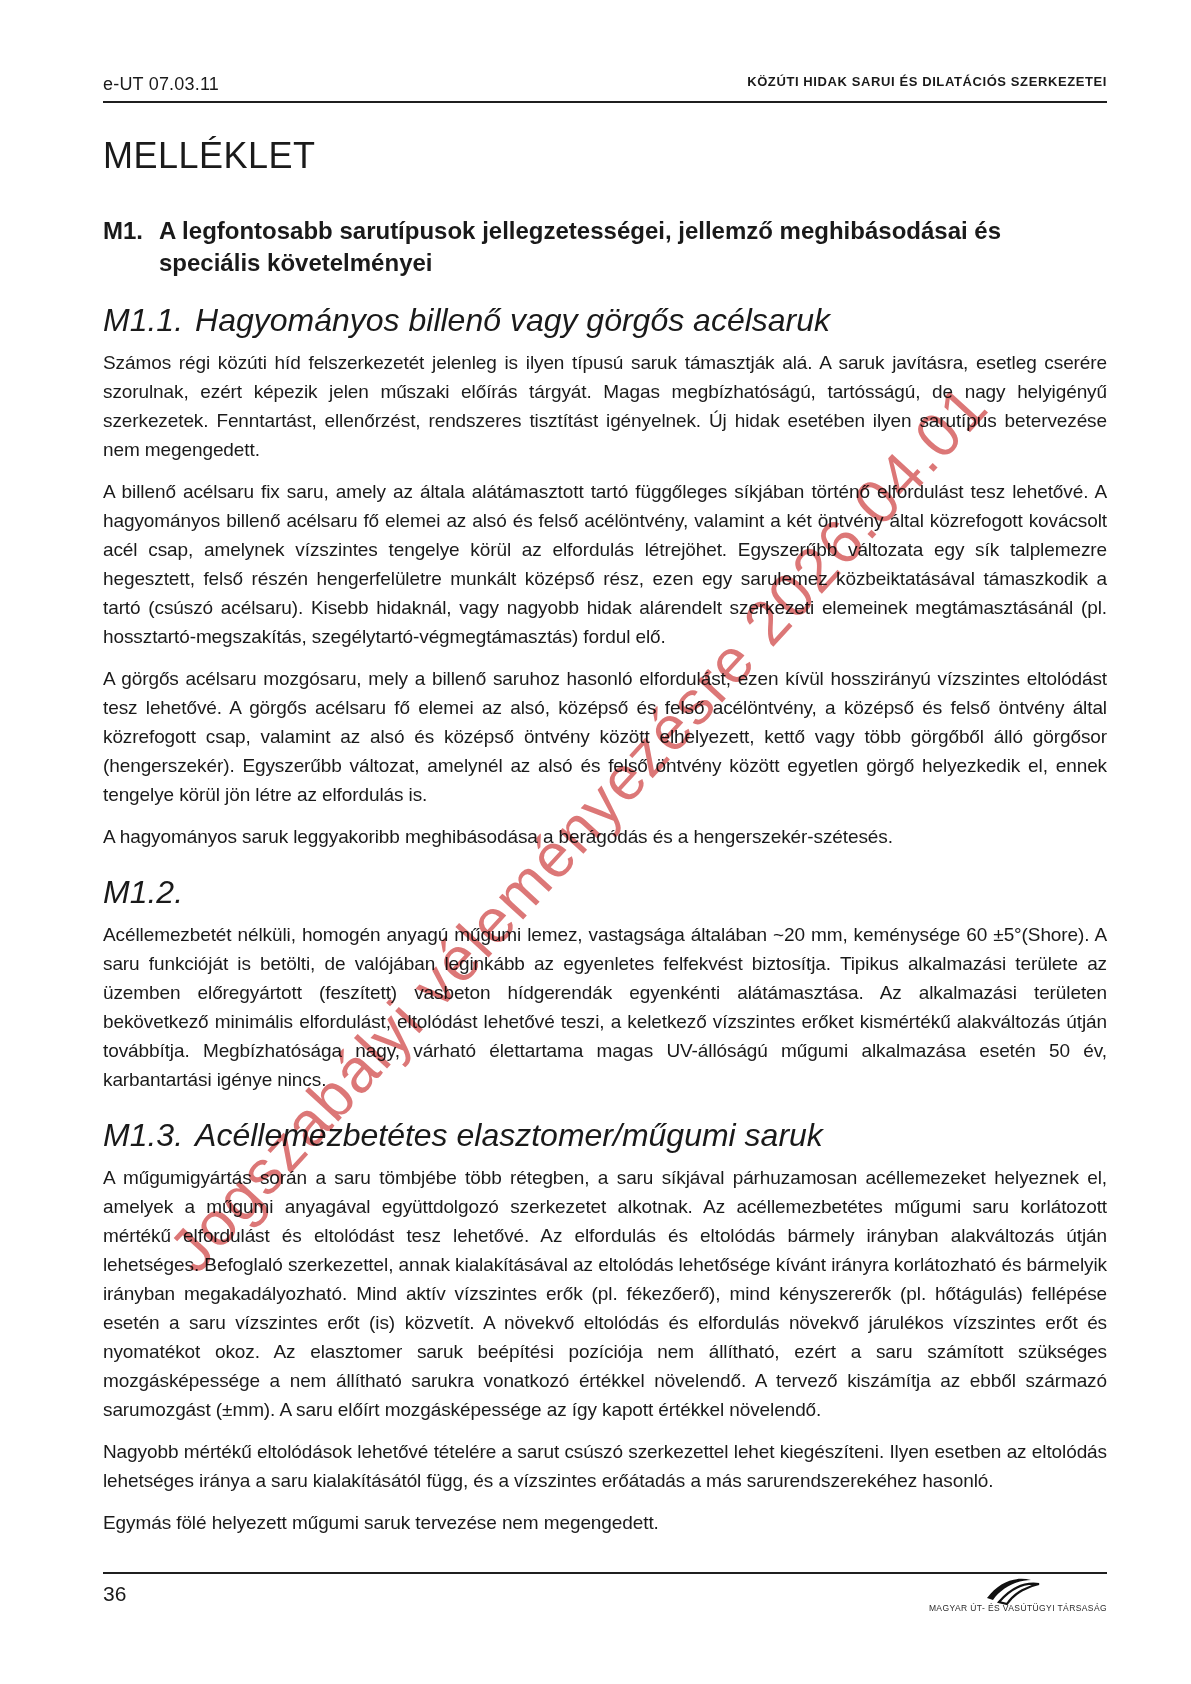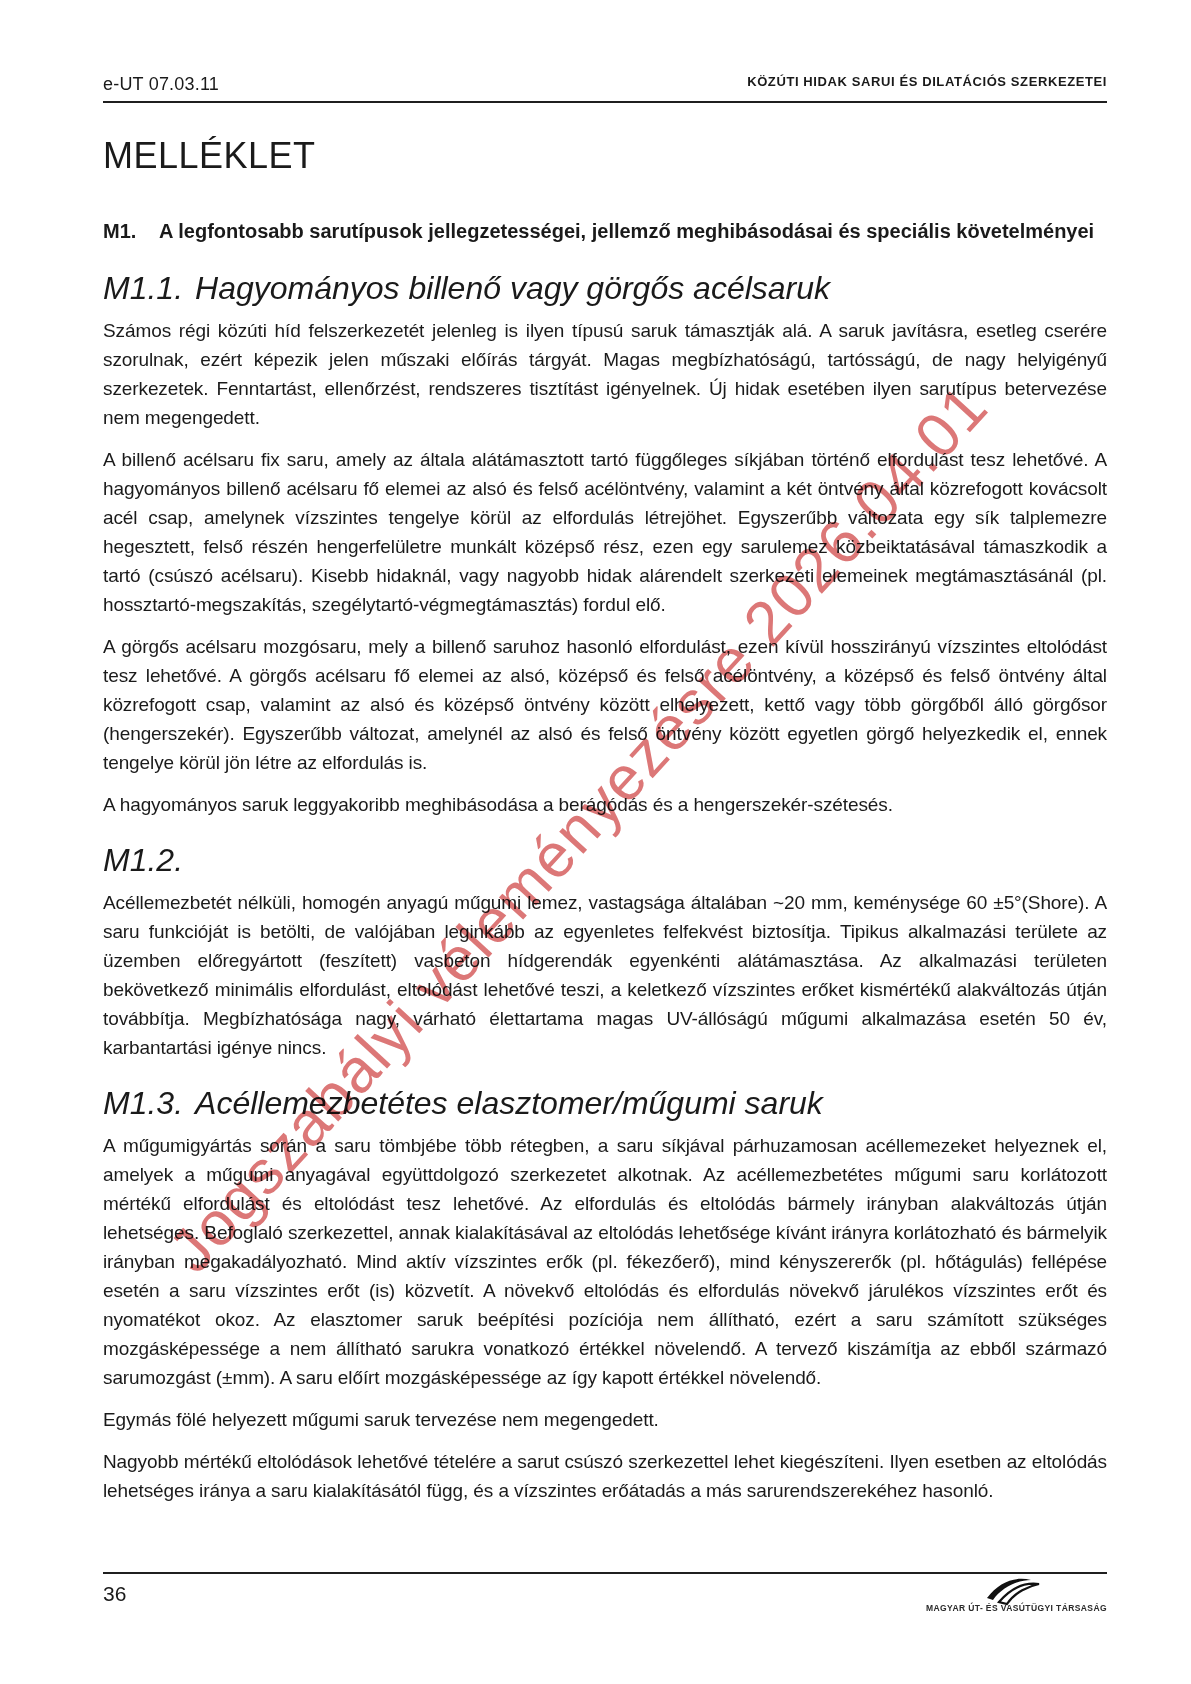--- a/index.html
+++ b/index.html
@@ -39,21 +39,21 @@
   
   h1.page-title {
     margin-top: 32px;
     font-size: 36px;
     font-weight: 400;
     letter-spacing: 0.5px;
   }
   .section-heading {
     display: flex;
     margin-top: 38px;
-    font-size: 20px;
+    font-size: 24px;
     font-weight: 700;
     line-height: 32px;
   }
   .section-heading .sec-num { flex: 0 0 56px; }
   .subsection-heading {
     display: flex;
     gap: 12px;
     margin-top: 26px;
     margin-bottom: 4px;
     font-size: 32px;
@@ -106,21 +106,21 @@
   .page-number { font-size: 21px; }
   .org-logo {
     display: flex;
     flex-direction: column;
     align-items: flex-end;
     margin-top: -6px;
   }
   .org-logo svg { display: block; margin-right: 64px; }
   .org-name {
     font-size: 8.5px;
-    font-weight: 700;
+    font-weight: 400;
     letter-spacing: 0.4px;
     color: #2a2a2a;
     margin-top: -3px;
     white-space: nowrap;
   }
 </style>
 </head>
 <body>
 
 <div class="page">
@@ -153,22 +153,22 @@
     <div class="subsection-heading">
       <span>M1.2.</span>
     </div>
     <p class="body-par">Acéllemezbetét nélküli, homogén anyagú műgumi lemez, vastagsága általában ~20 mm, keménysége 60 ±5°(Shore). A saru funkcióját is betölti, de valójában leginkább az egyenletes felfekvést biztosítja. Tipikus alkalmazási területe az üzemben előregyártott (feszített) vasbeton hídgerendák egyenkénti alátámasztása. Az alkalmazási területen bekövetkező minimális elfordulást, eltolódást lehetővé teszi, a keletkező vízszintes erőket kismértékű alakváltozás útján továbbítja. Megbízhatósága nagy, várható élettartama magas UV-állóságú műgumi alkalmazása esetén 50 év, karbantartási igénye nincs.</p>
 
     <div class="subsection-heading">
       <span>M1.3.</span>
       <span>Acéllemezbetétes elasztomer/műgumi saruk</span>
     </div>
     <p class="body-par">A műgumigyártás során a saru tömbjébe több rétegben, a saru síkjával párhuzamosan acéllemezeket helyeznek el, amelyek a műgumi anyagával együttdolgozó szerkezetet alkotnak. Az acéllemezbetétes műgumi saru korlátozott mértékű elfordulást és eltolódást tesz lehetővé. Az elfordulás és eltolódás bármely irányban alakváltozás útján lehetséges. Befoglaló szerkezettel, annak kialakításával az eltolódás lehetősége kívánt irányra korlátozható és bármelyik irányban megakadályozható. Mind aktív vízszintes erők (pl. fékezőerő), mind kényszererők (pl. hőtágulás) fellépése esetén a saru vízszintes erőt (is) közvetít. A növekvő eltolódás és elfordulás növekvő járulékos vízszintes erőt és nyomatékot okoz. Az elasztomer saruk beépítési pozíciója nem állítható, ezért a saru számított szükséges mozgásképessége a nem állítható sarukra vonatkozó értékkel növelendő. A tervező kiszámítja az ebből származó sarumozgást (±mm). A saru előírt mozgásképessége az így kapott értékkel növelendő.</p>
+    <p class="body-par">Nagyobb mértékű eltolódások lehetővé tételére a sarut csúszó szerkezettel lehet kiegészíteni. Ilyen esetben az eltolódás lehetséges iránya a saru kialakításától függ, és a vízszintes erőátadás a más sarurendszerekéhez hasonló.</p>
     <p class="body-par">Egymás fölé helyezett műgumi saruk tervezése nem megengedett.</p>
-    <p class="body-par">Nagyobb mértékű eltolódások lehetővé tételére a sarut csúszó szerkezettel lehet kiegészíteni. Ilyen esetben az eltolódás lehetséges iránya a saru kialakításától függ, és a vízszintes erőátadás a más sarurendszerekéhez hasonló.</p>
 
   </div>
 
   <div class="footer">
     <div class="footer-row">
       <span class="page-number">36</span>
       <span class="org-logo">
         <svg width="64" height="30" viewBox="0 0 64 30" aria-hidden="true">
           <path d="M8 22 C 20 6, 36 0, 52 4 C 40 4, 24 10, 14 24 Z" fill="#111"></path>
           <path d="M20 26 C 32 12, 46 6, 60 8 C 50 10, 36 16, 28 28 Z" fill="none" stroke="#111" stroke-width="2.2"></path>

